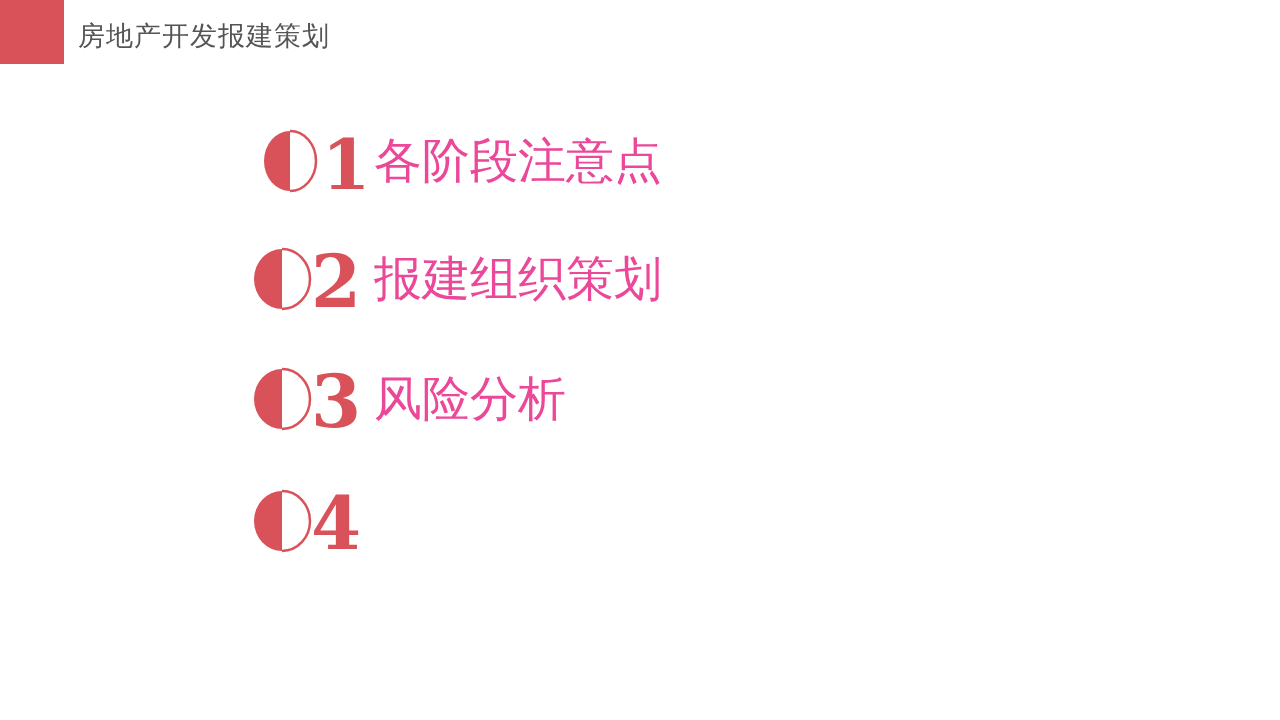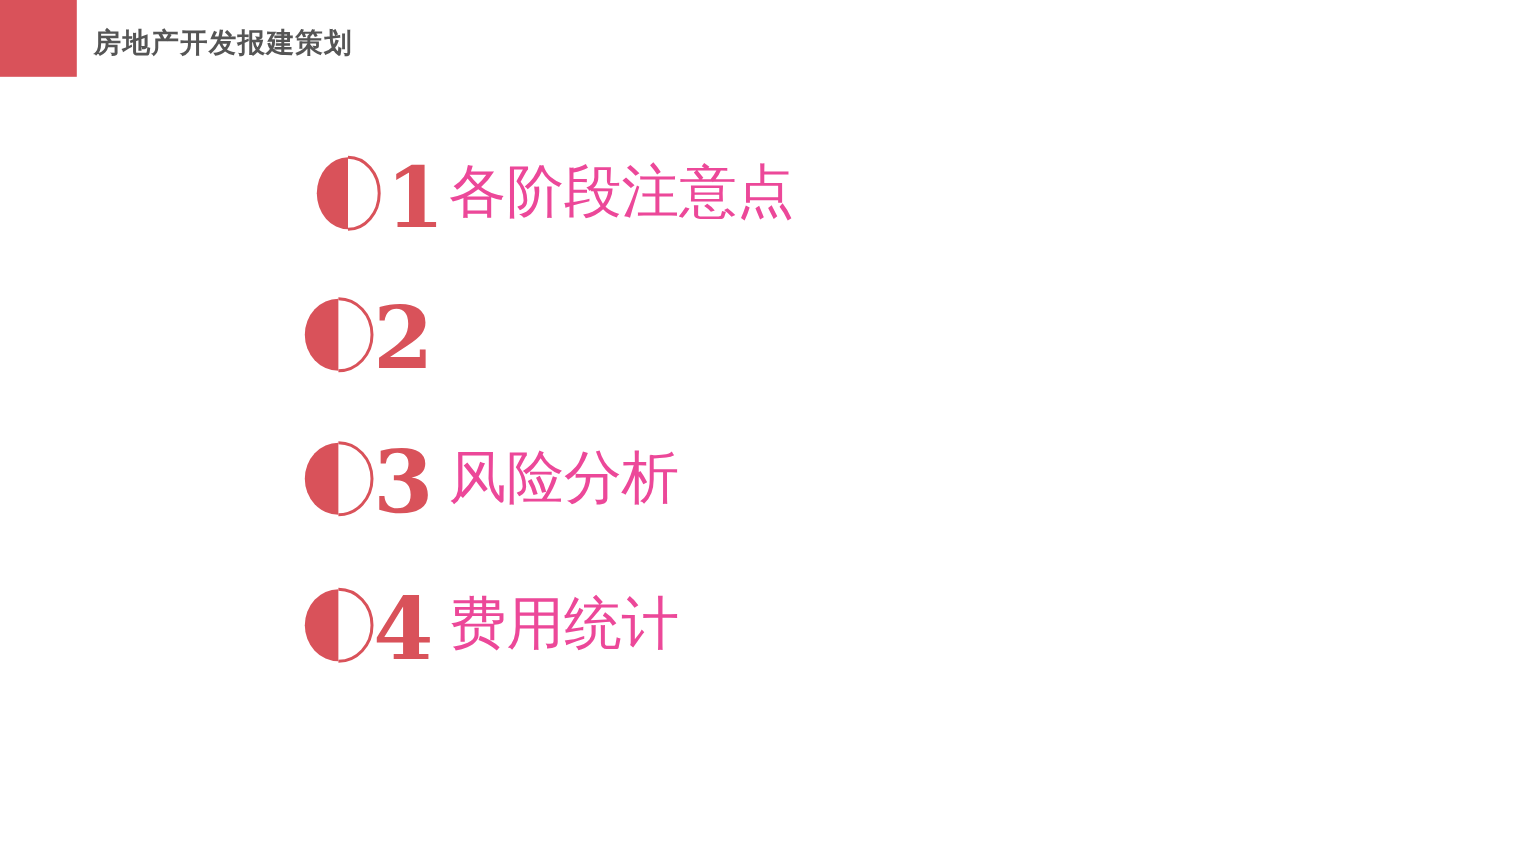--- a/index.html
+++ b/index.html
@@ -2,22 +2,22 @@
 <html><head>
 <meta charset="utf-8">
 <style>
   html, body { margin: 0; padding: 0; }
   body {
     width: 1280px; height: 720px; background: #ffffff; position: relative; overflow: hidden;
     font-family: "DejaVu Sans", "Liberation Sans", sans-serif;
   }
   .corner-block { position: absolute; left: 0; top: 0; width: 64px; height: 64px; background: #d9525a; }
   .slide-title {
-    position: absolute; left: 78px; top: 14px; font-size: 23px; color: #555555;
-    letter-spacing: 1px; line-height: 44px; font-weight: bold; text-align: right;
+    position: absolute; left: 78px; top: 14px; font-size: 27px; color: #555555;
+    letter-spacing: 1px; line-height: 44px; font-weight: normal; text-align: right;
   }
   .toc-item { position: absolute; left: 250px; height: 72px; display: flex; align-items: center; }
   .num { width: 118px; height: 70px; position: relative; }
   .num svg { position: absolute; left: 0; top: 0; }
   .item-label { font-size: 48px; color: #ec4899; margin-left: 6px; line-height: 72px; letter-spacing: 0px; }
 </style>
 </head>
 <body>
 
 <div class="corner-block"></div>
@@ -35,20 +35,21 @@
 </div>
 
 <div class="toc-item" style="top:242px;">
   <div class="num">
     <svg width="118" height="70" viewBox="0 0 118 70">
       <path d="M32 6 A28 30 0 0 0 32 66 Z" fill="#d9525a"></path>
       <path d="M32 6 A28 30 0 0 1 32 66" fill="none" stroke="#d9525a" stroke-width="2.5"></path>
       <text x="86" y="64" text-anchor="middle" font-family="'DejaVu Serif', serif" font-weight="bold" font-size="72" fill="#d9525a">2</text>
     </svg>
   </div>
+  <span class="item-label">报建组织策划</span>
 </div>
 
 <div class="toc-item" style="top:362px;">
   <div class="num">
     <svg width="118" height="70" viewBox="0 0 118 70">
       <path d="M32 6 A28 30 0 0 0 32 66 Z" fill="#d9525a"></path>
       <path d="M32 6 A28 30 0 0 1 32 66" fill="none" stroke="#d9525a" stroke-width="2.5"></path>
       <text x="86" y="64" text-anchor="middle" font-family="'DejaVu Serif', serif" font-weight="bold" font-size="72" fill="#d9525a">3</text>
     </svg>
   </div>
@@ -56,14 +57,13 @@
 </div>
 
 <div class="toc-item" style="top:484px;">
   <div class="num">
     <svg width="118" height="70" viewBox="0 0 118 70">
       <path d="M32 6 A28 30 0 0 0 32 66 Z" fill="#d9525a"></path>
       <path d="M32 6 A28 30 0 0 1 32 66" fill="none" stroke="#d9525a" stroke-width="2.5"></path>
       <text x="86" y="64" text-anchor="middle" font-family="'DejaVu Serif', serif" font-weight="bold" font-size="72" fill="#d9525a">4</text>
     </svg>
   </div>
-  <span class="item-label">费用统计</span>
 </div>
 
 </body></html>

